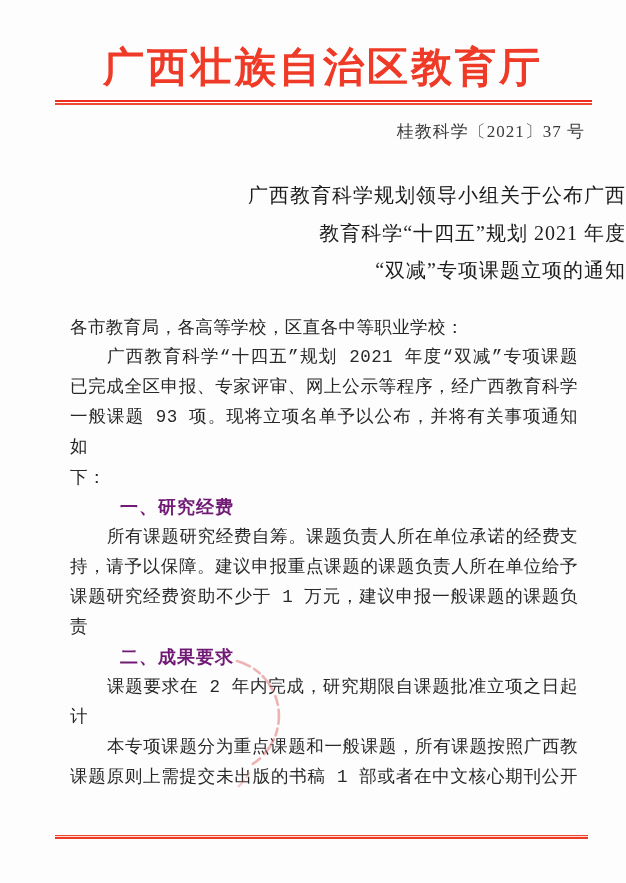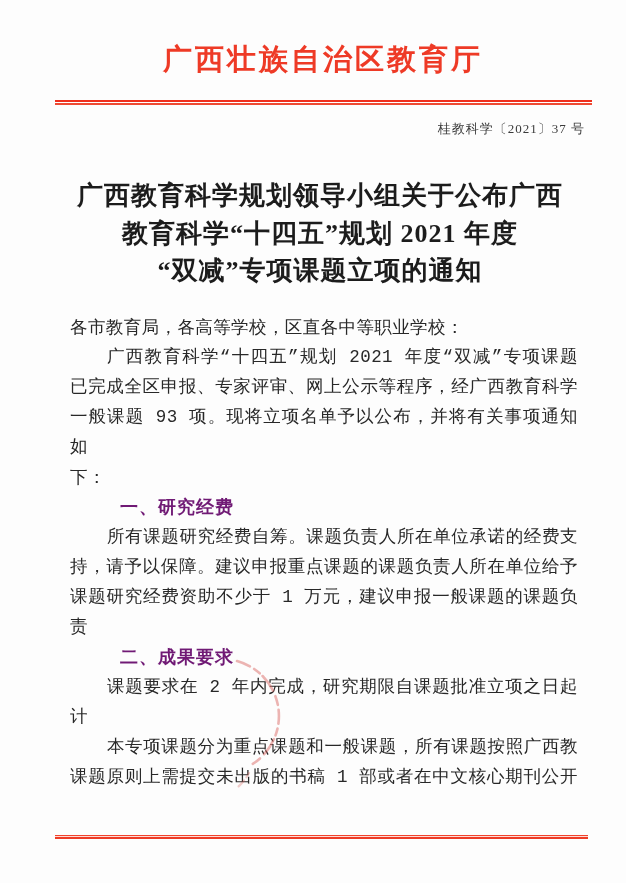--- a/index.html
+++ b/index.html
@@ -13,21 +13,21 @@
     font-family: "Liberation Serif", "DejaVu Serif", serif;
     color: #2b2b2b;
   }
   .agency-name {
     position: absolute;
     top: 40px;
     left: 0;
     width: 626px;
     padding-left: 20px;
     text-align: center;
-    font-size: 29px;
+    font-size: 41px;
     font-weight: 700;
     letter-spacing: 3px;
     color: #ee3a26;
     white-space: nowrap;
   }
   .red-rule {
     position: absolute;
     left: 55px;
     width: 537px;
     height: 5px;
@@ -36,34 +36,34 @@
       to bottom,
       #ef2f1d 0px, #ef2f1d 2px,
       #ffffff 2px, #ffffff 3px,
       #ee4a33 3px, #ee4a33 5px
     );
   }
   .doc-number {
     position: absolute;
     top: 120px;
     right: 41px;
-    font-size: 13px;
+    font-size: 17px;
     letter-spacing: 1px;
     color: #3a3a3a;
     white-space: nowrap;
   }
   .notice-title {
     position: absolute;
     top: 177px;
     left: 0;
     width: 626px;
     padding-left: 14px;
-    text-align: center;
-    font-size: 26px;
-    font-weight: 700;
+    text-align: right;
+    font-size: 20px;
+    font-weight: 400;
     color: #1c1c1c;
     line-height: 37.5px;
     letter-spacing: 1px;
   }
   .body-block {
     position: absolute;
     top: 312px;
     left: 62px;
     width: 516px;
     font-size: 17.5px;

